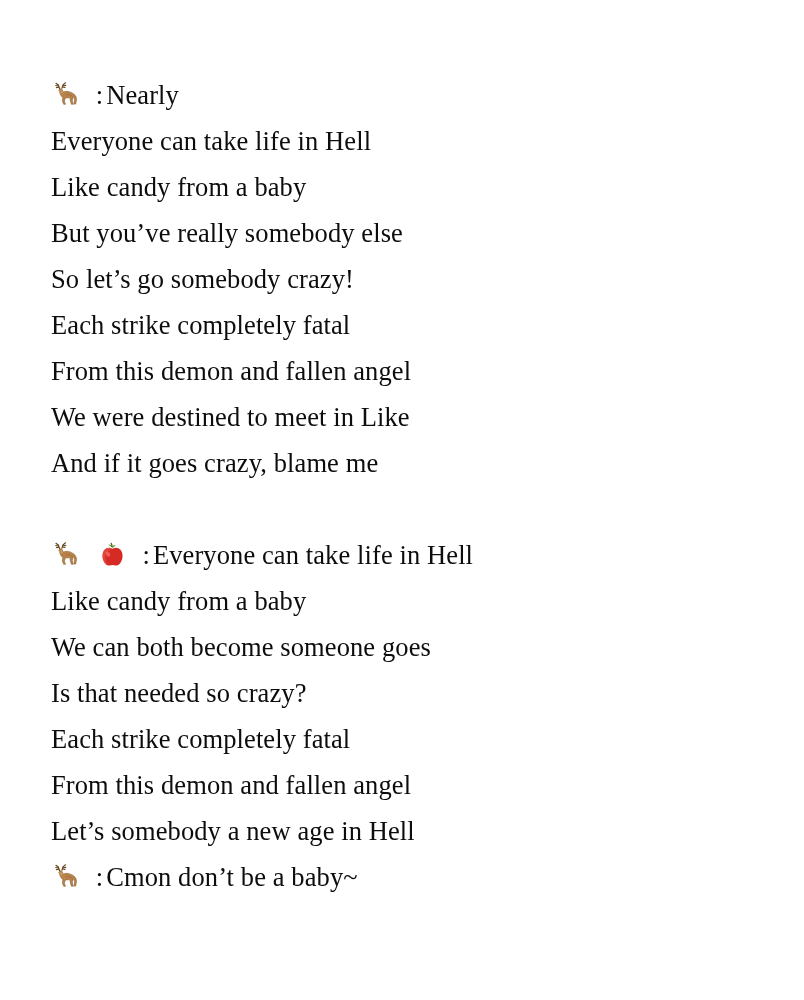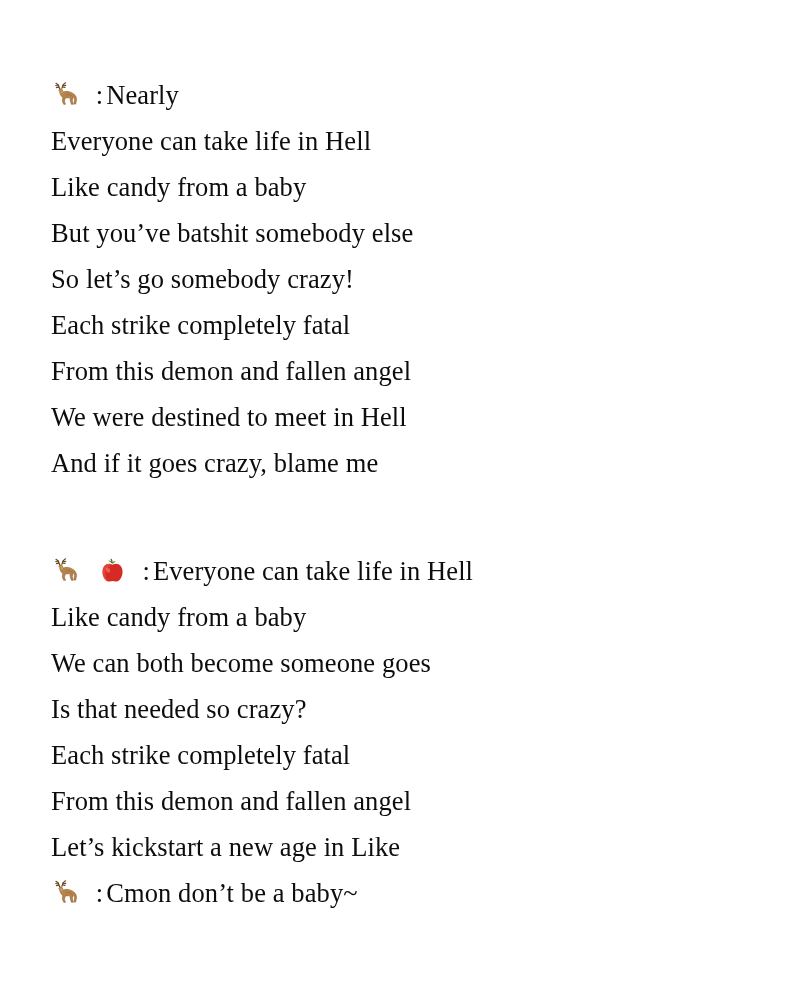--- a/index.html
+++ b/index.html
@@ -27,21 +27,21 @@
 
   .lyrics {
     display: block;
   }
 
   .stanza {
     display: block;
   }
 
   .stanza + .stanza {
-    margin-top: 62px;
+    margin-top: 46px;
   }
 
   .line {
     display: block;
     height: 46px;
     line-height: 46px;
     font-size: 26.5px;
     letter-spacing: 0.1px;
     white-space: nowrap;
     color: #0d0d0d;
@@ -101,25 +101,25 @@
       </g>
       <path d="M17 20 q3.5 -4.5 7.5 -1.5 l2.5 6 q5 -2.5 11 -1.5 q9 1.5 14 7 q4 4.5 4.5 10.5 l-2 10.5 l-4 0 l1.5 -10 q-0.5 -4 -3 -6.5 l-2 9 l2 8 l-4 0 l-2.5 -8 l-1 -7 q-4.5 1.5 -9.5 0.5 l-2.5 7.5 l2.5 7 l-4 0 l-3 -7 l1 -8 q-4 -2.5 -5.5 -7 l-2 -6.5 z" fill="#b8834a" stroke="#8a5f30" stroke-width="1.2"></path>
       <path d="M18 22 q3 -3 6 -0.5 l2 5 q-3 1 -5.5 -0.5 z" fill="#d8ad74"></path>
       <circle cx="21.5" cy="24" r="1.1" fill="#2d1a08"></circle>
       <path d="M33 30 q8 -1 13 3" stroke="#8a5f30" stroke-width="1" fill="none"></path>
     </svg>
   </span>
 <span class="speaker-sep">:</span></span><span class="line-text">Nearly</span></div>
         <div class="line"><span class="line-text">Everyone can take life in Hell</span></div>
         <div class="line"><span class="line-text">Like candy from a baby</span></div>
-        <div class="line"><span class="line-text">But you’ve batshit somebody else</span></div>
+        <div class="line"><span class="line-text">But you’ve really somebody else</span></div>
         <div class="line"><span class="line-text">So let’s go somebody crazy!</span></div>
         <div class="line"><span class="line-text">Each strike completely fatal</span></div>
         <div class="line"><span class="line-text">From this demon and fallen angel</span></div>
-        <div class="line"><span class="line-text">We were destined to meet in Hell</span></div>
+        <div class="line"><span class="line-text">We were destined to meet in Like</span></div>
         <div class="line"><span class="line-text">And if it goes crazy, blame me</span></div>
       </div>
       <div class="stanza">
         <div class="line"><span class="speaker">
   <span class="emoji">
     <svg viewBox="0 0 64 64" xmlns="http://www.w3.org/2000/svg">
       <g fill="none" stroke="#6b4a21" stroke-width="2.6" stroke-linecap="round">
         <path d="M19 17 L16 9"></path>
         <path d="M16 9 L11 5"></path>
         <path d="M16.5 11 L10.5 10"></path>
@@ -144,21 +144,21 @@
       <path d="M32 17 q-6 -4 -13 -1 q-8 3.5 -9 14 q-1 11 5 19 q3.5 4.6 7 5 q-6 -9 -6 -19 q0 -12 16 -18 z" fill="#ef5a4a" opacity="0.55"></path>
       <ellipse cx="22" cy="29" rx="4.5" ry="6" fill="#ff8f80" opacity="0.5" transform="rotate(-25 22 29)"></ellipse>
     </svg>
   </span>
 <span class="speaker-sep">:</span></span><span class="line-text">Everyone can take life in Hell</span></div>
         <div class="line"><span class="line-text">Like candy from a baby</span></div>
         <div class="line"><span class="line-text">We can both become someone goes</span></div>
         <div class="line"><span class="line-text">Is that needed so crazy?</span></div>
         <div class="line"><span class="line-text">Each strike completely fatal</span></div>
         <div class="line"><span class="line-text">From this demon and fallen angel</span></div>
-        <div class="line"><span class="line-text">Let’s kickstart a new age in Like</span></div>
+        <div class="line"><span class="line-text">Let’s somebody a new age in Hell</span></div>
         <div class="line"><span class="speaker">
   <span class="emoji">
     <svg viewBox="0 0 64 64" xmlns="http://www.w3.org/2000/svg">
       <g fill="none" stroke="#6b4a21" stroke-width="2.6" stroke-linecap="round">
         <path d="M19 17 L16 9"></path>
         <path d="M16 9 L11 5"></path>
         <path d="M16.5 11 L10.5 10"></path>
         <path d="M17.5 13.5 L12 14.5"></path>
         <path d="M24 16 L27 8"></path>
         <path d="M27 8 L32 4"></path>

